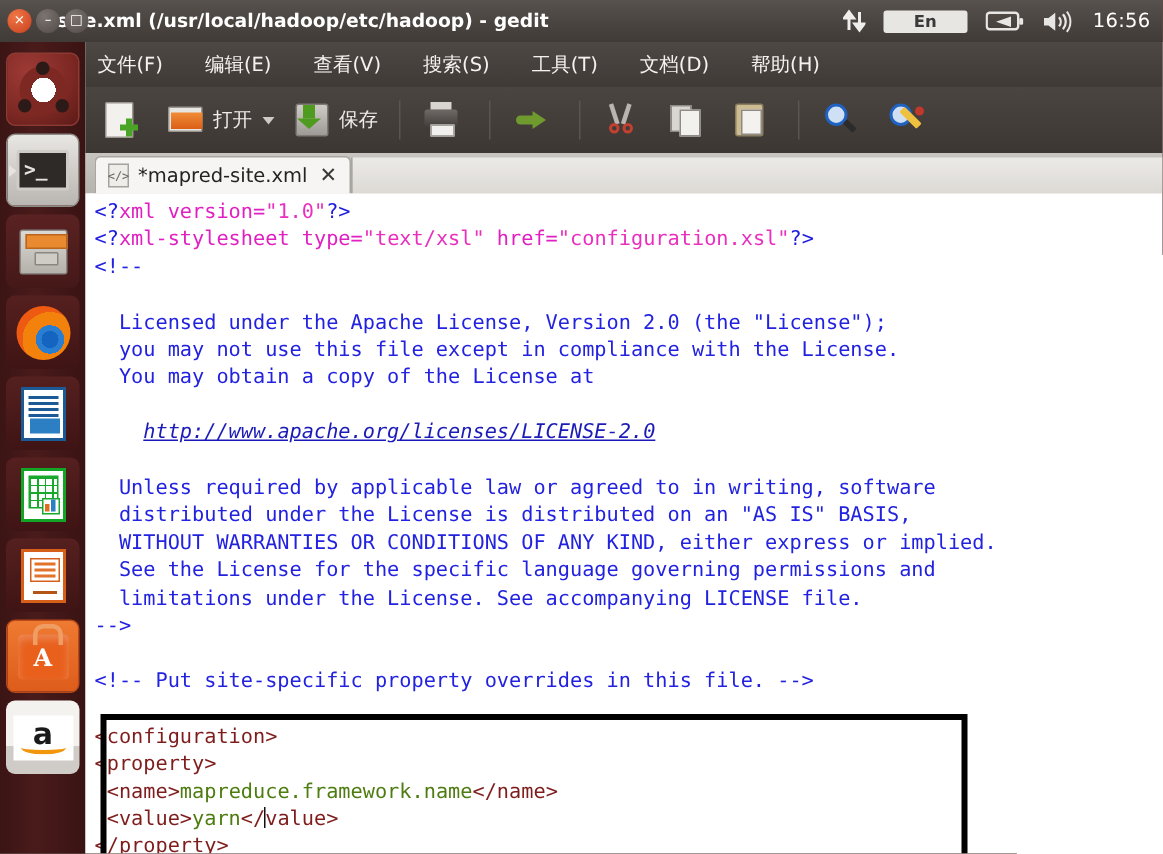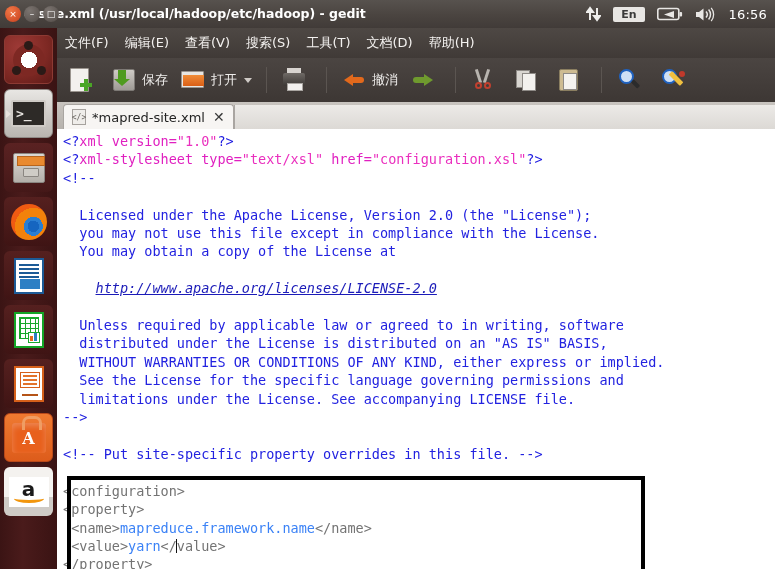--- a/index.html
+++ b/index.html
@@ -28,21 +28,21 @@
     font-size: 12.5px; font-weight: bold; color: #ffffff;
     white-space: nowrap; z-index:1;
   }
   .panel-right {
     position:absolute; right: 8px; top: 0; height: 28px;
     display:flex; align-items:center; gap: 12px;
   }
   .ind { display:flex; align-items:center; color:#e8e6e4; font-size: 11px; }
   .kbd-ind {
     background:#e8e6e3; color:#3a3a3a; font-size:11px; font-weight:bold;
-    padding: 1px 8px; border-radius: 2px; line-height: 13px;
+    padding: 1px 20px; border-radius: 2px; line-height: 13px;
   }
   .clock { font-size: 13px; color:#ffffff; letter-spacing: .2px; }
 
   
   .launcher {
     position: absolute; left: 0; top: 28px; width: 57px; height: 541px;
     background: linear-gradient(to right, #3b1414 0%, #4a1b1b 40%, #3a1313 100%);
     padding-top: 4px;
   }
   .lnk { position: relative; width: 49px; height: 49px; margin: 3px auto 5px auto;
@@ -107,21 +107,21 @@
   .amz-smile { position:absolute; left:5px; bottom:4px; width:30px; height:9px;
            border-bottom:3px solid #f2960d; border-radius:0 0 50% 50%; }
   .lnk-arrow { position:absolute; left:1px; top:50%; margin-top:-4px;
                width:0;height:0;border-top:4px solid transparent;border-bottom:4px solid transparent;
                border-left:5px solid #e8e3de; }
 
   
   .gedit { position:absolute; left:57px; top:28px; width:718px; height:541px;
            background:#ffffff; display:flex; flex-direction:column; }
   .menubar { height:30px; background: linear-gradient(to bottom,#4e4844,#403a37);
-             display:flex; align-items:center; padding-left:8px; gap:16px;
+             display:flex; align-items:center; padding-left:8px; gap:28px;
              color:#f4f2f0; font-size:13px; }
   .menu-item { cursor:default; white-space:nowrap; }
   .toolbar { height:44px; background: linear-gradient(to bottom,#4b4542,#3d3734);
              display:flex; align-items:center; padding-left:8px; gap:6px; }
   .tb { display:flex; align-items:center; gap:5px; color:#efedeb; font-size:13px;
         padding: 2px 3px; }
   .tb-sep { width:1px; height:26px; background:#5b5551; margin:0 5px; }
   .caret { width:0;height:0;border-left:4px solid transparent;border-right:4px solid transparent;
            border-top:5px solid #cfcac6; margin-left:2px; }
 
@@ -199,22 +199,22 @@
   
   .editor { position:relative; flex:1; background:#ffffff; overflow:hidden;
             font-family:"DejaVu Sans Mono", monospace; font-size:13.5px; line-height:18.4px;
             padding: 3px 0 0 6px; white-space:pre; }
   .editor .ln { white-space:pre; }
   .c-tagpunct { color:#1d1ae0; }
   .c-decl { color:#e020c0; }
   .c-str { color:#ea2fbe; }
   .c-comment { color:#2222e0; }
   .c-url { color:#1b1bb8; font-style:italic; text-decoration:underline; }
-  .c-cfgtag { color:#737373; }
-  .c-text { color:#3b82f6; }
+  .c-cfgtag { color:#7f1d1d; }
+  .c-text { color:#4d7c0f; }
   .caret-bar { display:inline-block; width:1px; height:14px; background:#111;
                vertical-align:-2px; margin:0 -0.5px; }
 
   .hl-box { position:absolute; left:10px; top:6px; width:578px; height:122px;
             border:4px solid #000; pointer-events:none; }
 
   .watermark { position:absolute; right:6px; bottom:4px; color:#efefef; font-size:13px;
                font-family:"DejaVu Sans", sans-serif; letter-spacing:.2px; }
 </style>
 </head>
@@ -328,49 +328,40 @@
     <div class="toolbar">
       <div class="tb">
         <span class="ic">
           <i class="ic-page"></i>
             <i class="ic-plus"></i>
         </span>
         <span></span>
       </div>
       <div class="tb">
         <span class="ic">
-          <i class="ic-save"></i>
-            <i class="ic-save-arrow"></i>
-        </span>
-        <span>保存</span>
-      </div>
-      <div class="tb">
-        <span class="ic">
             <i class="ic-folder"></i>
           </span>
         <span>打开</span>
         <span class="caret"></span>
       </div>
+      <div class="tb">
+        <span class="ic">
+          <i class="ic-save"></i>
+            <i class="ic-save-arrow"></i>
+        </span>
+        <span>保存</span>
+      </div>
       <div class="tb-sep"></div>
       <div class="tb">
         <span class="ic">
             <i class="ic-print"></i>
           </span>
         <span></span>
       </div>
       <div class="tb-sep"></div>
-      <div class="tb">
-        <span class="ic">
-          <i class="ic-undo">
-              <i class="arrow-l"></i>
-              <i class="arrow-l-tail"></i>
-            </i>
-        </span>
-        <span>撤消</span>
-      </div>
       <div class="tb">
         <span class="ic">
           <i class="ic-redo">
               <i class="arrow-r"></i>
               <i class="arrow-r-tail"></i>
             </i>
         </span>
         <span></span>
       </div>
       <div class="tb-sep"></div>

